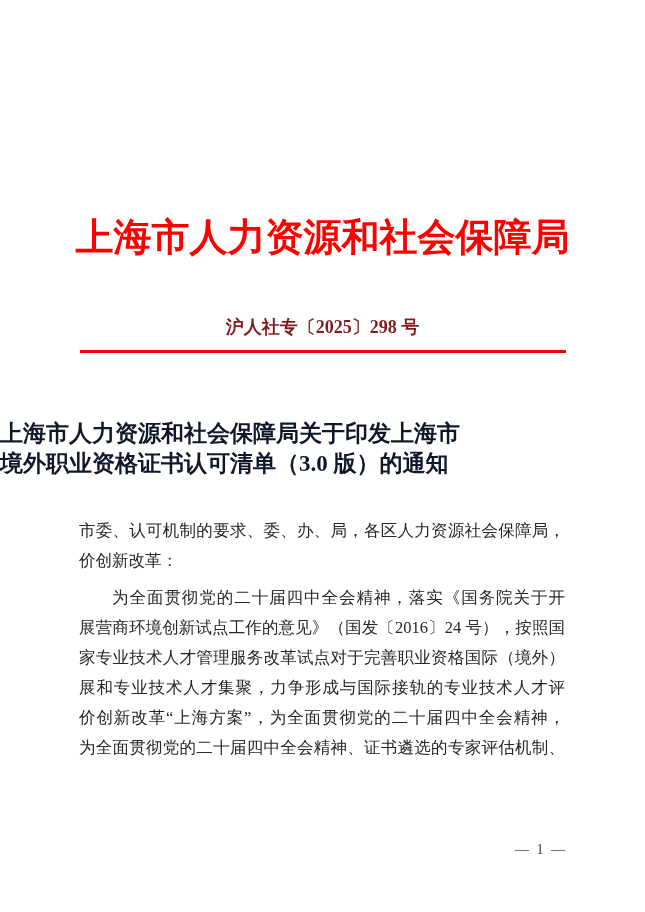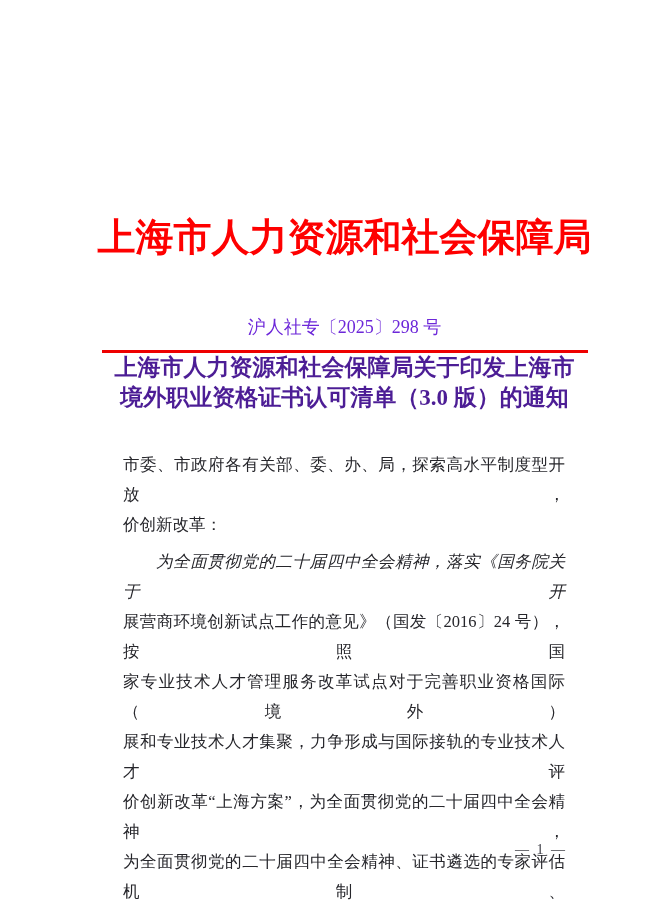--- a/index.html
+++ b/index.html
@@ -11,68 +11,67 @@
   }
   html,body{margin:0;padding:0;background:#ffffff;}
   .page{
     position:relative;
     width:645px;height:912px;
     background:#ffffff;
     overflow:hidden;
     font-family:"Liberation Serif","DejaVu Serif",serif;
     color:var(--ink);
     box-sizing:border-box;
-    padding-left:44px;
   }
   .org-title{
     margin:211px 35px 0;
     text-align:center;
     color:var(--accent-red);
     font-size:38px;
     font-weight:bold;
     line-height:52px;
     letter-spacing:0px;
     white-space:nowrap;
   }
   .doc-number{
     margin-top:53px;
     text-align:center;
     font-size:18px;
     line-height:22px;
-    color:#6d28d9;
+    color:#7f1d1d;
+    font-weight:bold;
   }
   .divider{
     margin:12px auto 0;
     width:486px;height:3px;
     background:var(--divider-red);
   }
   .notice-title{
-    text-align:center;
+    margin-top:66px;
     font-size:23px;
     font-weight:bold;
     line-height:30px;
-    color:#4c1d95;
+    color:#0f172a;
   }
   .body-text{
     margin:37px 80px 0 79px;
     font-size:16.5px;
     line-height:30px;
     color:var(--body-ink);
   }
   .line{
     text-align:justify;
     text-align-last:justify;
   }
   .line.plain{
     text-align:left;
     text-align-last:left;
   }
   .line.indent{
     text-indent:2em;
-    font-style:italic;
   }
   .line.para-start{
     margin-top:7px;
   }
   .page-number{
     position:absolute;
     right:78px;
     bottom:55px;
     font-size:14px;
     line-height:14px;
@@ -91,21 +90,21 @@
   <div class="doc-number">沪人社专〔2025〕298 号</div>
 
   <div class="divider"></div>
 
   <div class="notice-title">
     <div>上海市人力资源和社会保障局关于印发上海市</div>
     <div>境外职业资格证书认可清单（3.0 版）的通知</div>
   </div>
 
   <div class="body-text">
-    <div class="line">市委、市政府各有关部、委、办、局，探索高水平制度型开放，</div>
+    <div class="line">市委、认可机制的要求、委、办、局，各区人力资源社会保障局，</div>
     <div class="line plain">价创新改革：</div>
     <div class="line indent para-start">为全面贯彻党的二十届四中全会精神，落实《国务院关于开</div>
     <div class="line">展营商环境创新试点工作的意见》（国发〔2016〕24 号），按照国</div>
     <div class="line">家专业技术人才管理服务改革试点对于完善职业资格国际（境外）</div>
     <div class="line">展和专业技术人才集聚，力争形成与国际接轨的专业技术人才评</div>
     <div class="line">价创新改革“上海方案”，为全面贯彻党的二十届四中全会精神，</div>
     <div class="line">为全面贯彻党的二十届四中全会精神、证书遴选的专家评估机制、</div>
   </div>
 
   <div class="page-number">— 1 —</div>

